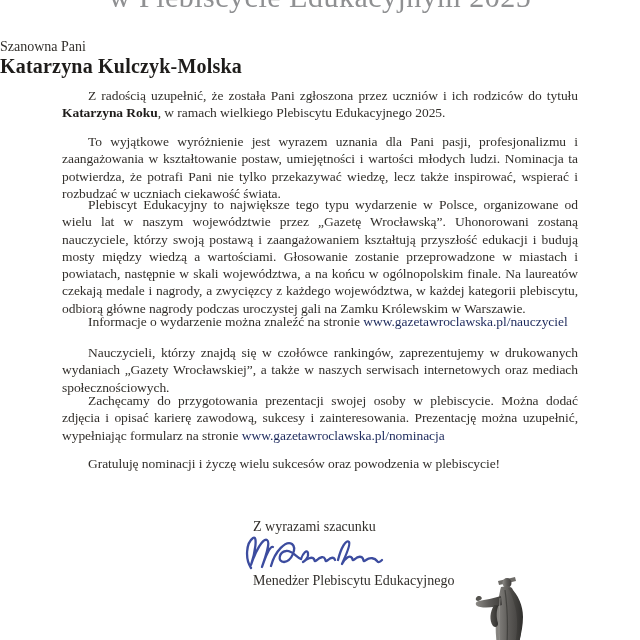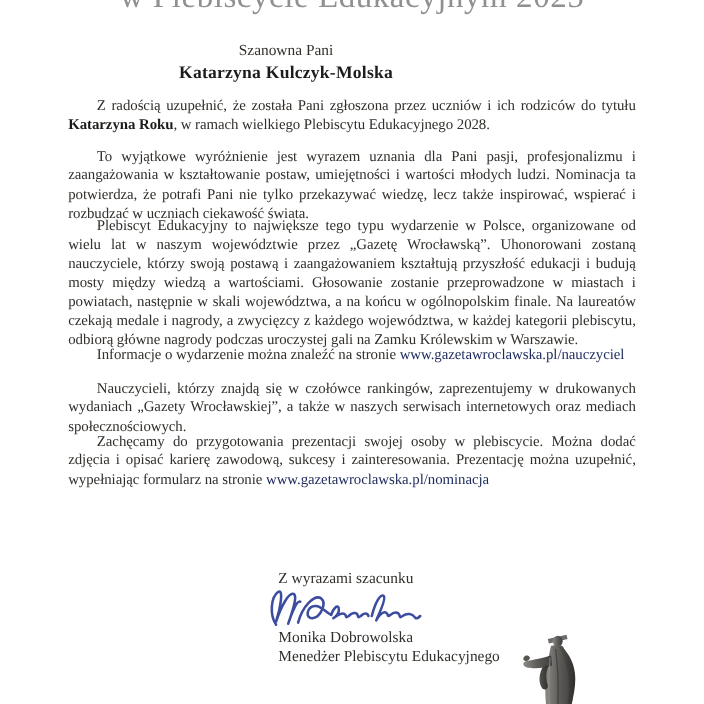--- a/index.html
+++ b/index.html
@@ -26,29 +26,29 @@
     line-height: 32px;
     color: #8f9092;
     letter-spacing: 0.5px;
     white-space: nowrap;
   }
   .greeting {
     position: absolute;
     top: 39px;
     left: 0;
     width: 520px;
-    text-align: center;
+    text-align: left;
   }
   .salutation {
     font-size: 14px;
     line-height: 15px;
   }
   .recipient {
     margin-top: 4px;
-    font-size: 16px;
+    font-size: 20px;
     line-height: 17px;
     font-weight: bold;
     color: #1e1c1a;
     letter-spacing: 0.2px;
   }
   .bp {
     position: absolute;
     left: 62px;
     width: 516px;
     margin: 0;
@@ -102,44 +102,44 @@
 
 <div class="page">
 
   <div class="doc-title">w Plebiscycie Edukacyjnym 2025</div>
 
   <div class="greeting">
     <div class="salutation">Szanowna Pani</div>
     <div class="recipient">Katarzyna Kulczyk-Molska</div>
   </div>
 
-  <p class="bp p1"><span>Z radością uzupełnić, że została Pani zgłoszona przez uczniów i ich rodziców do tytułu </span><span class="bold-inline">Katarzyna Roku</span><span>, w ramach wielkiego Plebiscytu Edukacyjnego 2028.</span></p>
+  <p class="bp p1"><span>Z radością uzupełnić, że została Pani zgłoszona przez uczniów i ich rodziców do tytułu </span><span class="bold-inline">Katarzyna Roku</span><span>, w ramach wielkiego Plebiscytu Edukacyjnego 2025.</span></p>
 
   <p class="bp p2">To wyjątkowe wyróżnienie jest wyrazem uznania dla Pani pasji, profesjonalizmu i zaangażowania w kształtowanie postaw, umiejętności i wartości młodych ludzi. Nominacja ta potwierdza, że potrafi Pani nie tylko przekazywać wiedzę, lecz także inspirować, wspierać i rozbudzać w uczniach ciekawość świata.</p>
 
   <p class="bp p3">Plebiscyt Edukacyjny to największe tego typu wydarzenie w Polsce, organizowane od wielu lat w naszym województwie przez „Gazetę Wrocławską”. Uhonorowani zostaną nauczyciele, którzy swoją postawą i zaangażowaniem kształtują przyszłość edukacji i budują mosty między wiedzą a wartościami. Głosowanie zostanie przeprowadzone w miastach i powiatach, następnie w skali województwa, a na końcu w ogólnopolskim finale. Na laureatów czekają medale i nagrody, a zwycięzcy z każdego województwa, w każdej kategorii plebiscytu, odbiorą główne nagrody podczas uroczystej gali na Zamku Królewskim w Warszawie.</p>
 
   <p class="bp p4"><span>Informacje o wydarzenie można znaleźć na stronie </span><span class="doc-link">www.gazetawroclawska.pl/nauczyciel</span></p>
 
   <p class="bp p6"><span>Zachęcamy do przygotowania prezentacji swojej osoby w plebiscycie. Można dodać zdjęcia i opisać karierę zawodową, sukcesy i zainteresowania. Prezentację można uzupełnić, wypełniając formularz na stronie </span><span class="doc-link">www.gazetawroclawska.pl/nominacja</span></p>
 
   <p class="bp p5">Nauczycieli, którzy znajdą się w czołówce rankingów, zaprezentujemy w drukowanych wydaniach „Gazety Wrocławskiej”, a także w naszych serwisach internetowych oraz mediach społecznościowych.</p>
 
+  <p class="bp p7">Gratuluję nominacji i życzę wielu sukcesów oraz powodzenia w plebiscycie!</p>
 
   <div class="closing">
     <div class="closing-salutation">Z wyrazami szacunku</div>
     <svg class="signature-svg" width="150" height="44" viewBox="0 0 150 44">
       <g fill="none" stroke="#3c4c9f" stroke-width="2.3" stroke-linecap="round" stroke-linejoin="round">
         <path d="M10 37 C4 28 5 12 12 7 C17 4 14 22 10 34 C15 19 22 7 26 9 C30 11 24 27 21 36 C25 24 29 15 32 16"></path>
         <path d="M30 35 C34 20 45 9 51 13 C56 17 51 30 43 31 C36 31 38 21 45 20 C51 19 55 26 60 28"></path>
         <path d="M60 28 C62 22 66 18 67 22 C68 26 64 30 62 31 C66 28 71 25 73 28 C74 30 73 31 76 29 C79 26 83 25 84 28 C85 30 84 31 87 29 C90 26 93 26 94 29"></path>
         <path d="M97 29 C100 17 105 8 108 11 C110 14 104 26 101 33 C105 26 109 24 111 27 C112 29 111 30 114 28 C117 25 121 25 122 28 C123 30 122 31 125 29 C129 26 134 27 136 30 C137 32 139 31 141 29"></path>
       </g>
     </svg>
-    <div class="sender-name">Monika Dobrowolska</div>
     <div class="sender-role">Menedżer Plebiscytu Edukacyjnego</div>
   </div>
 
   <svg class="statue" viewBox="0 0 70 72">
     <defs>
       <linearGradient id="pewter" x1="0" y1="0" x2="1" y2="0">
         <stop offset="0" stop-color="#8c8a86"></stop>
         <stop offset="0.5" stop-color="#5d5b58"></stop>
         <stop offset="1" stop-color="#3f3d3b"></stop>
       </linearGradient>

